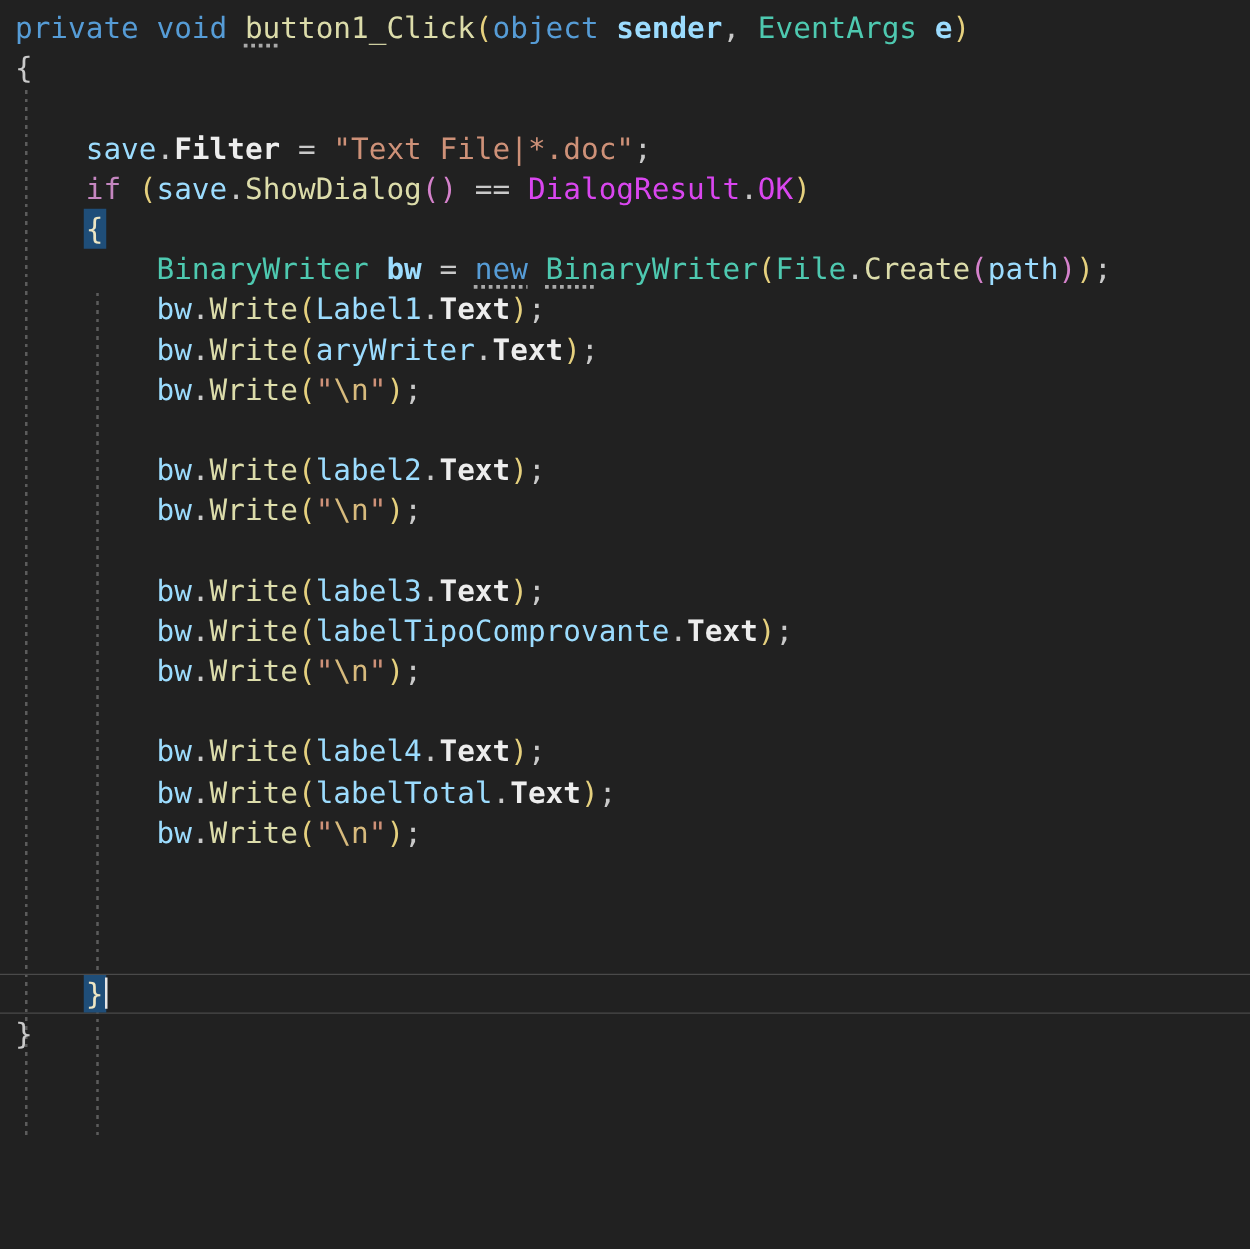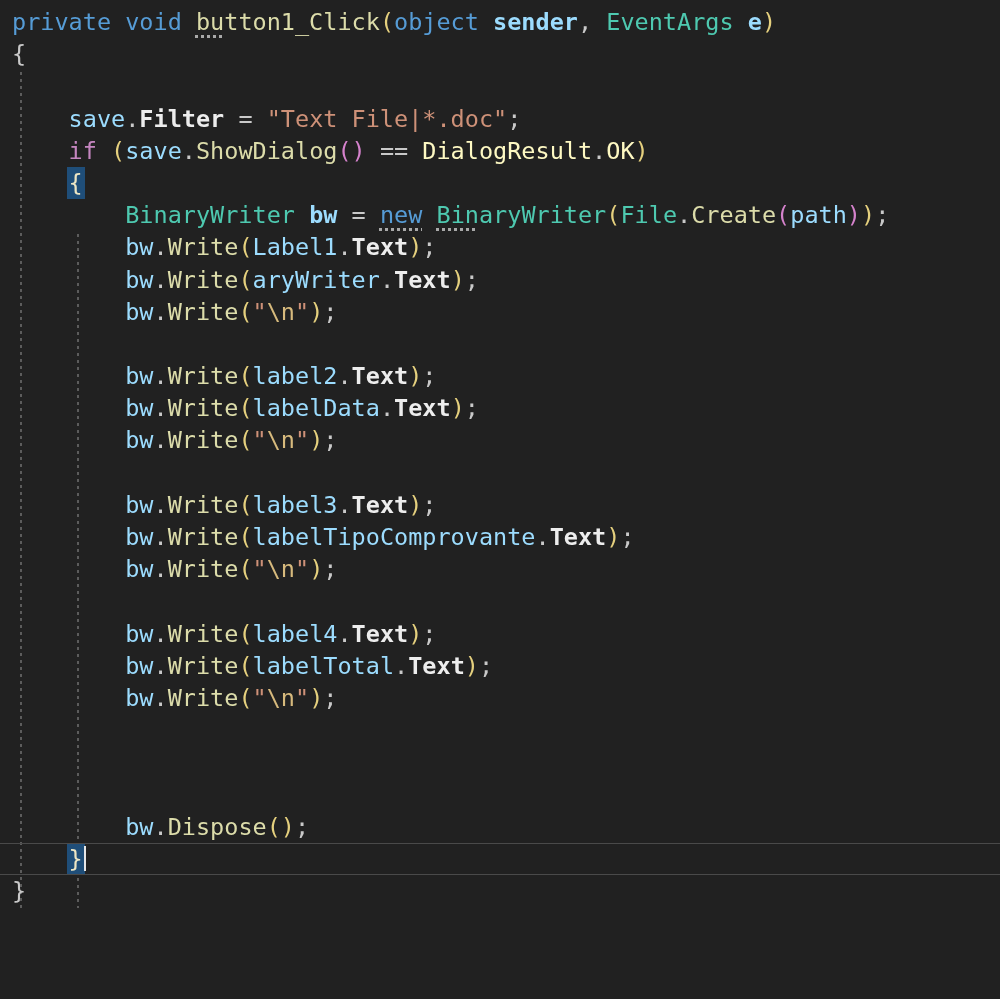--- a/index.html
+++ b/index.html
@@ -7,21 +7,21 @@
        font-family:"DejaVu Sans Mono", monospace;}
   .editor{position:relative;width:1000px;height:710px;padding-top:6px;box-sizing:border-box;}
   .line{height:32.2px;line-height:32.2px;font-size:23.5px;white-space:pre;
         padding-left:12px;position:relative;z-index:2;}
   .line.current{border-top:1px solid #4a4a4a;border-bottom:1px solid #4a4a4a;
         box-sizing:border-box;line-height:30px;}
   
   .tok-k{color:#569CD6;}
   .tok-c{color:#C586C0;}
   .tok-t{color:#4EC9B0;}
-  .tok-e{color:#fef9c3;}
+  .tok-e{color:#d946ef;}
   .tok-m{color:#DCDCAA;}
   .tok-v{color:#9CDCFE;}
   .tok-vd{color:#9CDCFE;font-weight:bold;}
   .tok-p{color:#EDEDED;font-weight:bold;}
   .tok-s{color:#CE9178;}
   .tok-esc{color:#D7BA7D;}
   .tok-o{color:#C9C9C9;}
   .tok-b1{color:#E5D07E;}
   .tok-b2{color:#D582CC;}
   .tok-hint{text-decoration:underline dotted #A9A9A9;
@@ -47,29 +47,27 @@
     <div class="line"></div>
     <div class="line"><span>    </span><span class="tok-v">save</span><span class="tok-o">.</span><span class="tok-p">Filter</span><span class="tok-o"> = </span><span class="tok-s">"Text File|*.doc"</span><span class="tok-o">;</span></div>
     <div class="line"><span>    </span><span class="tok-c">if </span><span class="tok-b1">(</span><span class="tok-v">save</span><span class="tok-o">.</span><span class="tok-m">ShowDialog</span><span class="tok-b2">()</span><span class="tok-o"> == </span><span class="tok-e">DialogResult</span><span class="tok-o">.</span><span class="tok-e">OK</span><span class="tok-b1">)</span></div>
     <div class="line"><span>    </span><span class="brace-box">{</span></div>
     <div class="line"><span>        </span><span class="tok-t">BinaryWriter </span><span class="tok-vd">bw </span><span class="tok-o">= </span><span class="tok-k tok-hint">new</span><span class="tok-o"> </span><span class="tok-t tok-hint">Bin</span><span class="tok-t">aryWriter</span><span class="tok-b1">(</span><span class="tok-t">File</span><span class="tok-o">.</span><span class="tok-m">Create</span><span class="tok-b2">(</span><span class="tok-v">path</span><span class="tok-b2">)</span><span class="tok-b1">)</span><span class="tok-o">;</span></div>
     <div class="line"><span>        </span><span class="tok-v">bw</span><span class="tok-o">.</span><span class="tok-m">Write</span><span class="tok-b1">(</span><span class="tok-v">Label1</span><span class="tok-o">.</span><span class="tok-p">Text</span><span class="tok-b1">)</span><span class="tok-o">;</span></div>
     <div class="line"><span>        </span><span class="tok-v">bw</span><span class="tok-o">.</span><span class="tok-m">Write</span><span class="tok-b1">(</span><span class="tok-v">aryWriter</span><span class="tok-o">.</span><span class="tok-p">Text</span><span class="tok-b1">)</span><span class="tok-o">;</span></div>
     <div class="line"><span>        </span><span class="tok-v">bw</span><span class="tok-o">.</span><span class="tok-m">Write</span><span class="tok-b1">(</span><span class="tok-s">"</span><span class="tok-esc">\n</span><span class="tok-s">"</span><span class="tok-b1">)</span><span class="tok-o">;</span></div>
     <div class="line"><span>        </span></div>
     <div class="line"><span>        </span><span class="tok-v">bw</span><span class="tok-o">.</span><span class="tok-m">Write</span><span class="tok-b1">(</span><span class="tok-v">label2</span><span class="tok-o">.</span><span class="tok-p">Text</span><span class="tok-b1">)</span><span class="tok-o">;</span></div>
-    <div class="line"><span>        </span><span class="tok-v">bw</span><span class="tok-o">.</span><span class="tok-m">Write</span><span class="tok-b1">(</span><span class="tok-v">labelData</span><span class="tok-o">.</span><span class="tok-p">Text</span><span class="tok-b1">)</span><span class="tok-o">;</span></div>
     <div class="line"><span>        </span><span class="tok-v">bw</span><span class="tok-o">.</span><span class="tok-m">Write</span><span class="tok-b1">(</span><span class="tok-s">"</span><span class="tok-esc">\n</span><span class="tok-s">"</span><span class="tok-b1">)</span><span class="tok-o">;</span></div>
     <div class="line"><span>        </span></div>
     <div class="line"><span>        </span><span class="tok-v">bw</span><span class="tok-o">.</span><span class="tok-m">Write</span><span class="tok-b1">(</span><span class="tok-v">label3</span><span class="tok-o">.</span><span class="tok-p">Text</span><span class="tok-b1">)</span><span class="tok-o">;</span></div>
     <div class="line"><span>        </span><span class="tok-v">bw</span><span class="tok-o">.</span><span class="tok-m">Write</span><span class="tok-b1">(</span><span class="tok-v">labelTipoComprovante</span><span class="tok-o">.</span><span class="tok-p">Text</span><span class="tok-b1">)</span><span class="tok-o">;</span></div>
     <div class="line"><span>        </span><span class="tok-v">bw</span><span class="tok-o">.</span><span class="tok-m">Write</span><span class="tok-b1">(</span><span class="tok-s">"</span><span class="tok-esc">\n</span><span class="tok-s">"</span><span class="tok-b1">)</span><span class="tok-o">;</span></div>
     <div class="line"><span>        </span></div>
     <div class="line"><span>        </span><span class="tok-v">bw</span><span class="tok-o">.</span><span class="tok-m">Write</span><span class="tok-b1">(</span><span class="tok-v">label4</span><span class="tok-o">.</span><span class="tok-p">Text</span><span class="tok-b1">)</span><span class="tok-o">;</span></div>
     <div class="line"><span>        </span><span class="tok-v">bw</span><span class="tok-o">.</span><span class="tok-m">Write</span><span class="tok-b1">(</span><span class="tok-v">labelTotal</span><span class="tok-o">.</span><span class="tok-p">Text</span><span class="tok-b1">)</span><span class="tok-o">;</span></div>
     <div class="line"><span>        </span><span class="tok-v">bw</span><span class="tok-o">.</span><span class="tok-m">Write</span><span class="tok-b1">(</span><span class="tok-s">"</span><span class="tok-esc">\n</span><span class="tok-s">"</span><span class="tok-b1">)</span><span class="tok-o">;</span></div>
     <div class="line"><span>        </span></div>
     <div class="line"><span>        </span></div>
     <div class="line"><span>        </span></div>
-    <div class="line"><span>        </span><span class="tok-v">bw</span><span class="tok-o">.</span><span class="tok-m">Dispose</span><span class="tok-b1">()</span><span class="tok-o">;</span></div>
     <div class="line current"><span>    </span><span class="brace-box">}</span><span class="cursor"></span></div>
     <div class="line"><span class="tok-o">}</span></div>
   </div>
 
 </body></html>

